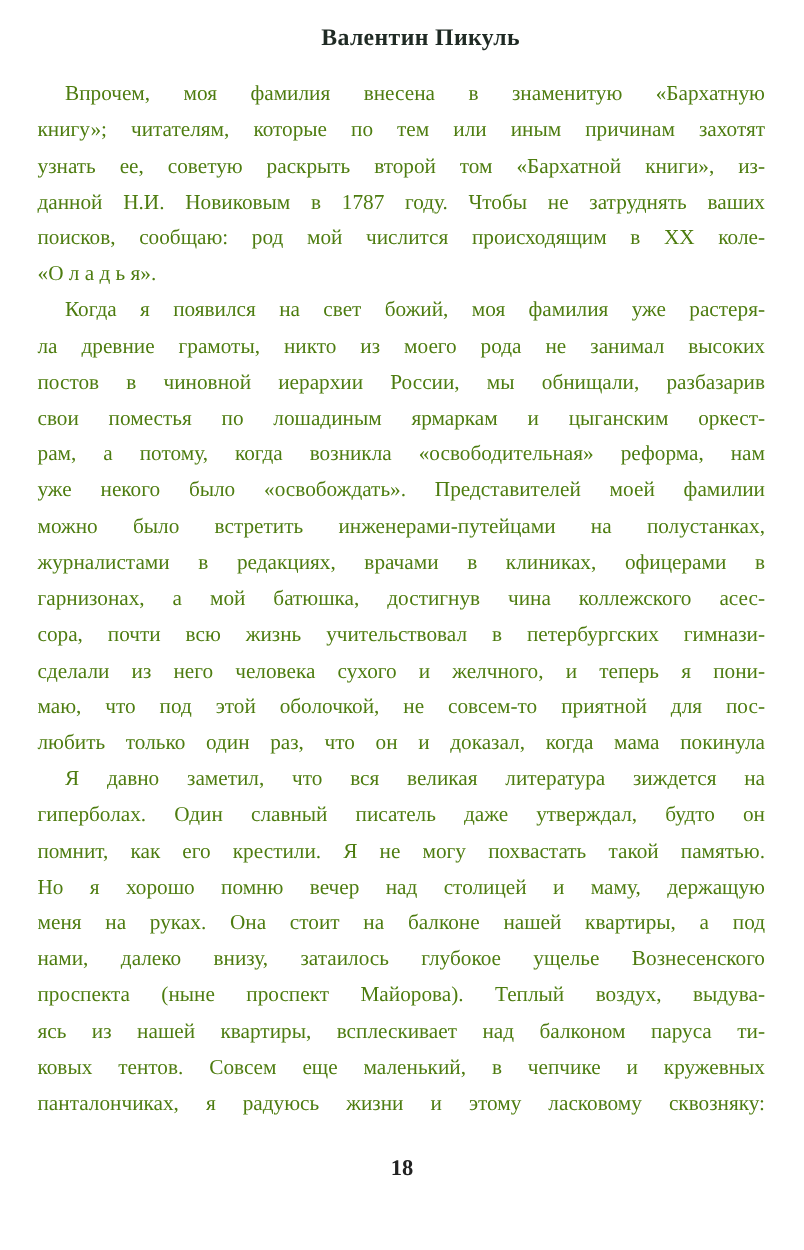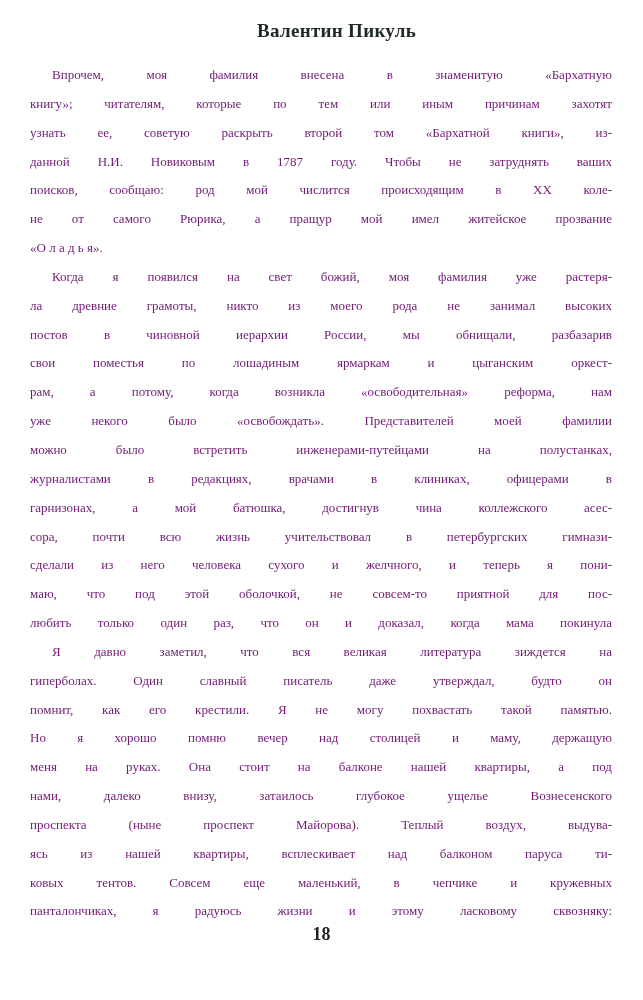--- a/index.html
+++ b/index.html
@@ -8,42 +8,41 @@
     font-family: "Liberation Serif", "DejaVu Serif", serif; color: #2b2b2b;
   }
   .header {
     position: absolute; top: 20px; left: 0; width: 643px; text-align: center;
     font-weight: bold; font-size: 19px; color: #1f2a24; letter-spacing: 0.3px; padding-left: 15px;
   }
   .text {
     position: absolute; left: 30px; top: 61px; width: 582px;
   }
   .line {
-    height: 28.85px; line-height: 28.85px; font-size: 13px; white-space: nowrap;
-    text-align: justify; text-align-last: justify; color: #701a75;
+    height: 28.85px; line-height: 28.85px; font-size: 17px; white-space: nowrap;
+    text-align: justify; text-align-last: justify; color: #4d7c0f;
   }
   .line.indent { padding-left: 22px; }
   .line.last { text-align-last: left; }
   .pagenum {
     position: absolute; top: 924px; left: 0; width: 643px; text-align: center;
     font-weight: bold; font-size: 18px; color: #222;
   }
 </style>
 </head>
 <body>
 
 <div class="header">Валентин Пикуль</div>
 
 <div class="text" id="body-text">
     <div class="line indent">Впрочем, моя фамилия внесена в знаменитую «Бархатную</div>
     <div class="line">книгу»; читателям, которые по тем или иным причинам захотят</div>
     <div class="line">узнать ее, советую раскрыть второй том «Бархатной книги», из-</div>
     <div class="line">данной Н.И. Новиковым в 1787 году. Чтобы не затруднять ваших</div>
     <div class="line">поисков, сообщаю: род мой числится происходящим в XX коле-</div>
-    <div class="line">не от самого Рюрика, а пращур мой имел житейское прозвание</div>
     <div class="line last">«О л а д ь я».</div>
     <div class="line indent">Когда я появился на свет божий, моя фамилия уже растеря-</div>
     <div class="line">ла древние грамоты, никто из моего рода не занимал высоких</div>
     <div class="line">постов в чиновной иерархии России, мы обнищали, разбазарив</div>
     <div class="line">свои поместья по лошадиным ярмаркам и цыганским оркест-</div>
     <div class="line">рам, а потому, когда возникла «освободительная» реформа, нам</div>
     <div class="line">уже некого было «освобождать». Представителей моей фамилии</div>
     <div class="line">можно было встретить инженерами-путейцами на полустанках,</div>
     <div class="line">журналистами в редакциях, врачами в клиниках, офицерами в</div>
     <div class="line">гарнизонах, а мой батюшка, достигнув чина коллежского асес-</div>

